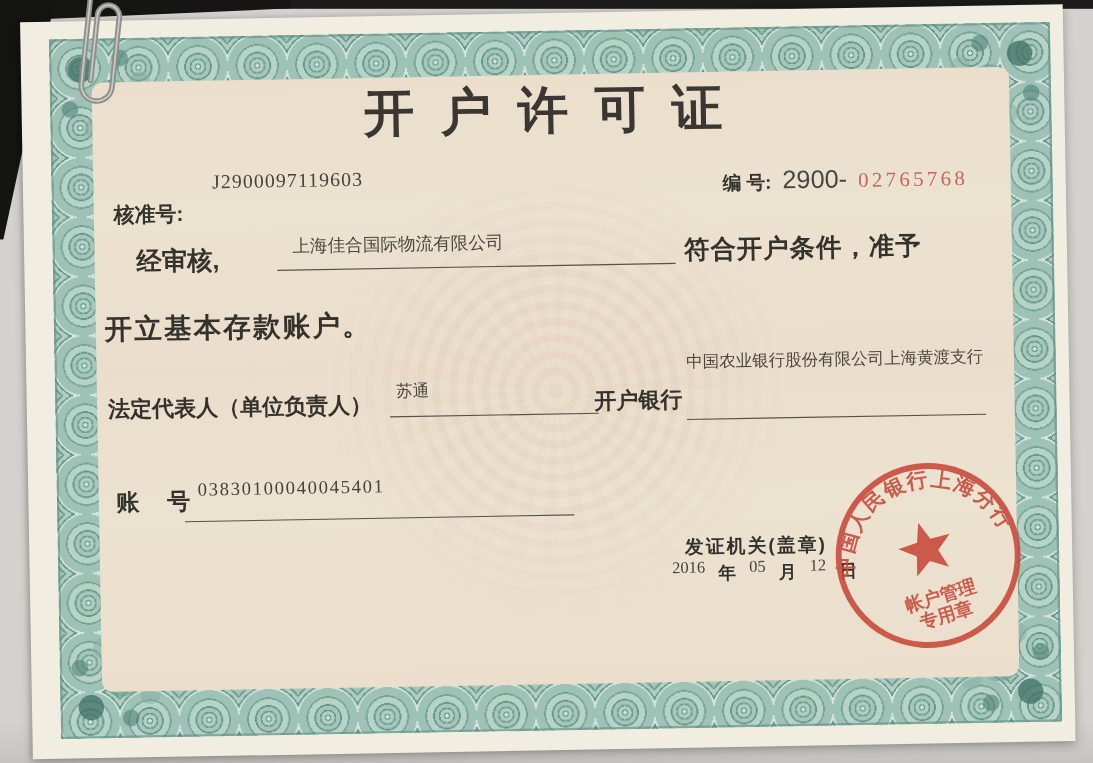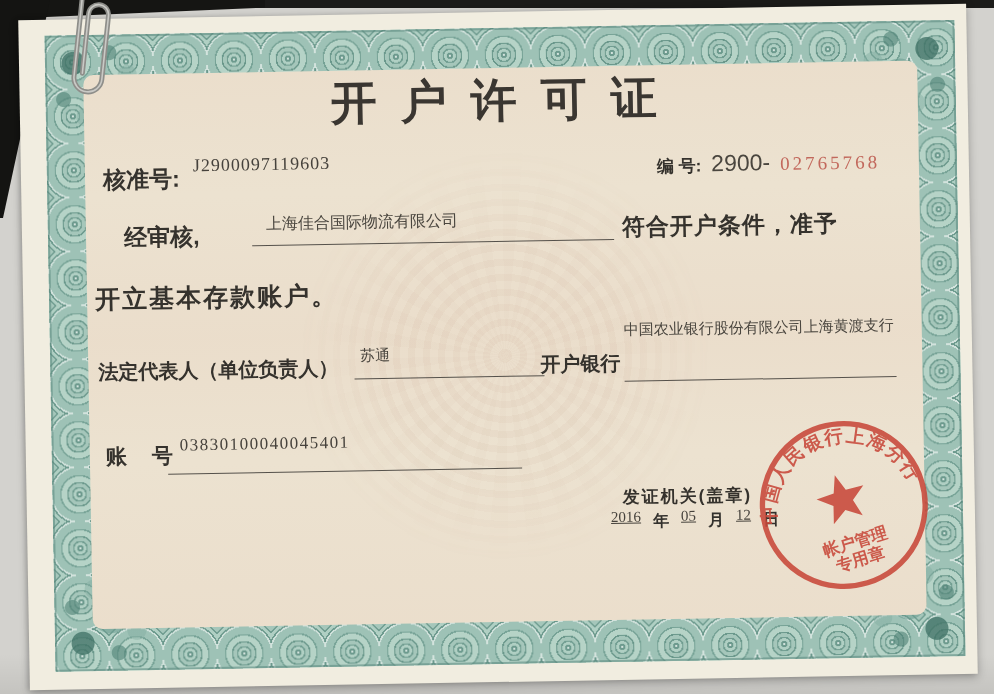--- a/index.html
+++ b/index.html
@@ -88,21 +88,21 @@
   .serif { font-family:"Liberation Serif", serif; }
 
   .title {
     top:18px; left:0; width:100%; text-align:center;
     font-family:"DejaVu Serif","Liberation Serif",serif;
     font-size:46px; font-weight:bold; letter-spacing:24px; text-indent:24px;
     color:#3a3631;
   }
   .lbl { font-weight:bold; color:#35322d; }
 
-  .approval-label { left:44px; top:106px; font-size:23px; }
+  .approval-label { left:44px; top:124px; font-size:19px; }
   .approval-value { left:134px; top:98px; font-size:18px; color:#46423c; letter-spacing:1px; }
 
   .serial-row { left:598px; top:102px; display:flex; align-items:baseline; gap:10px; }
   .serial-label { font-size:17px; }
   .serial-prefix { font-size:23px; color:#4a463f; }
   .serial-number { font-size:19px; letter-spacing:3px; color:#c2685c; }
 
   .review-label { left:64px; top:164px; font-size:23px; }
   .company-line { left:192px; top:158px; width:362px; height:32px;
                   border-bottom:1.5px solid #55514b; font-size:16px; color:#4a463f;
@@ -121,21 +121,21 @@
 
   .account-label { left:42px; top:384px; font-size:21px; letter-spacing:2px; }
   .account-value { left:116px; top:378px; font-size:17px; letter-spacing:1.5px; color:#46423c; }
   .account-underline { left:104px; top:416px; width:354px; height:0;
                        border-bottom:1.5px solid #55514b; }
 
   .issuer-label { left:558px; top:436px; font-size:17px; letter-spacing:2px; }
   .date-row { left:546px; top:462px; display:flex; align-items:flex-end; gap:12px;
               font-size:16px; }
   .date-num { font-family:"Liberation Serif", serif; font-size:15px; color:#46423c;
-              position:relative; top:-7px;text-decoration:underline; }
+              position:relative; top:-7px; }
   .date-unit { font-weight:bold; font-size:16px; }
 
   .seal { left:688px; top:368px; width:182px; height:182px; opacity:.88; }
 
   .paperclip { position:absolute; left:52px; top:-4px; width:76px; height:124px;
                transform:rotate(6deg); }
 </style>
 </head>
 <body>
 

